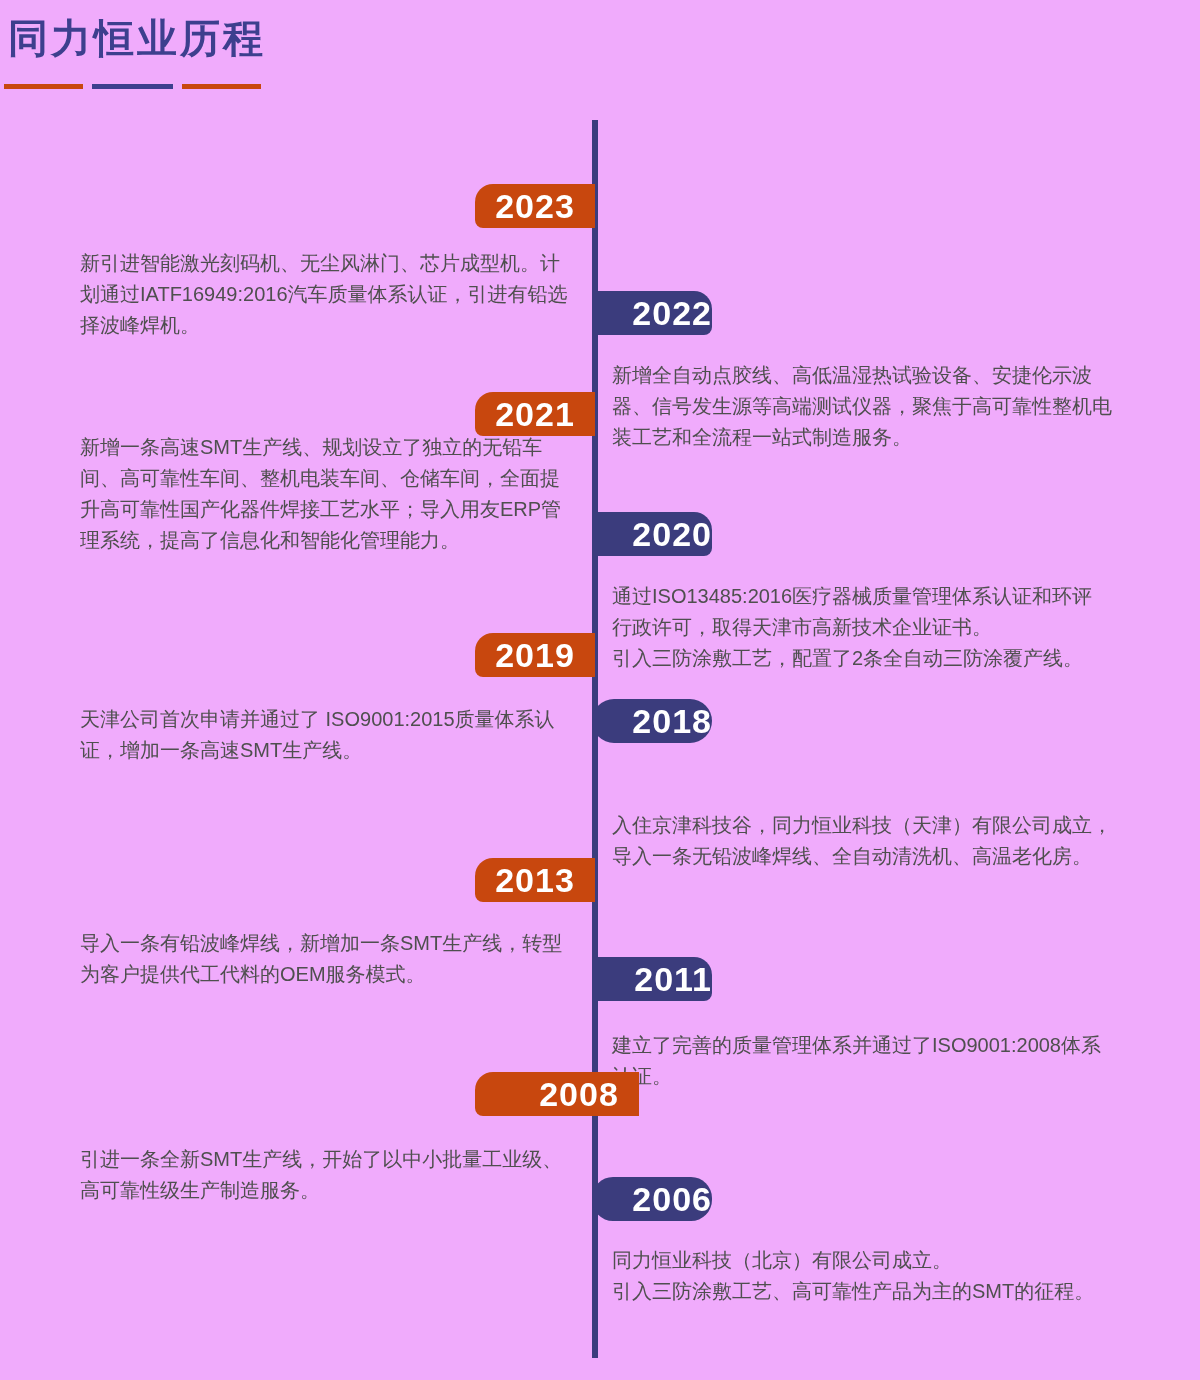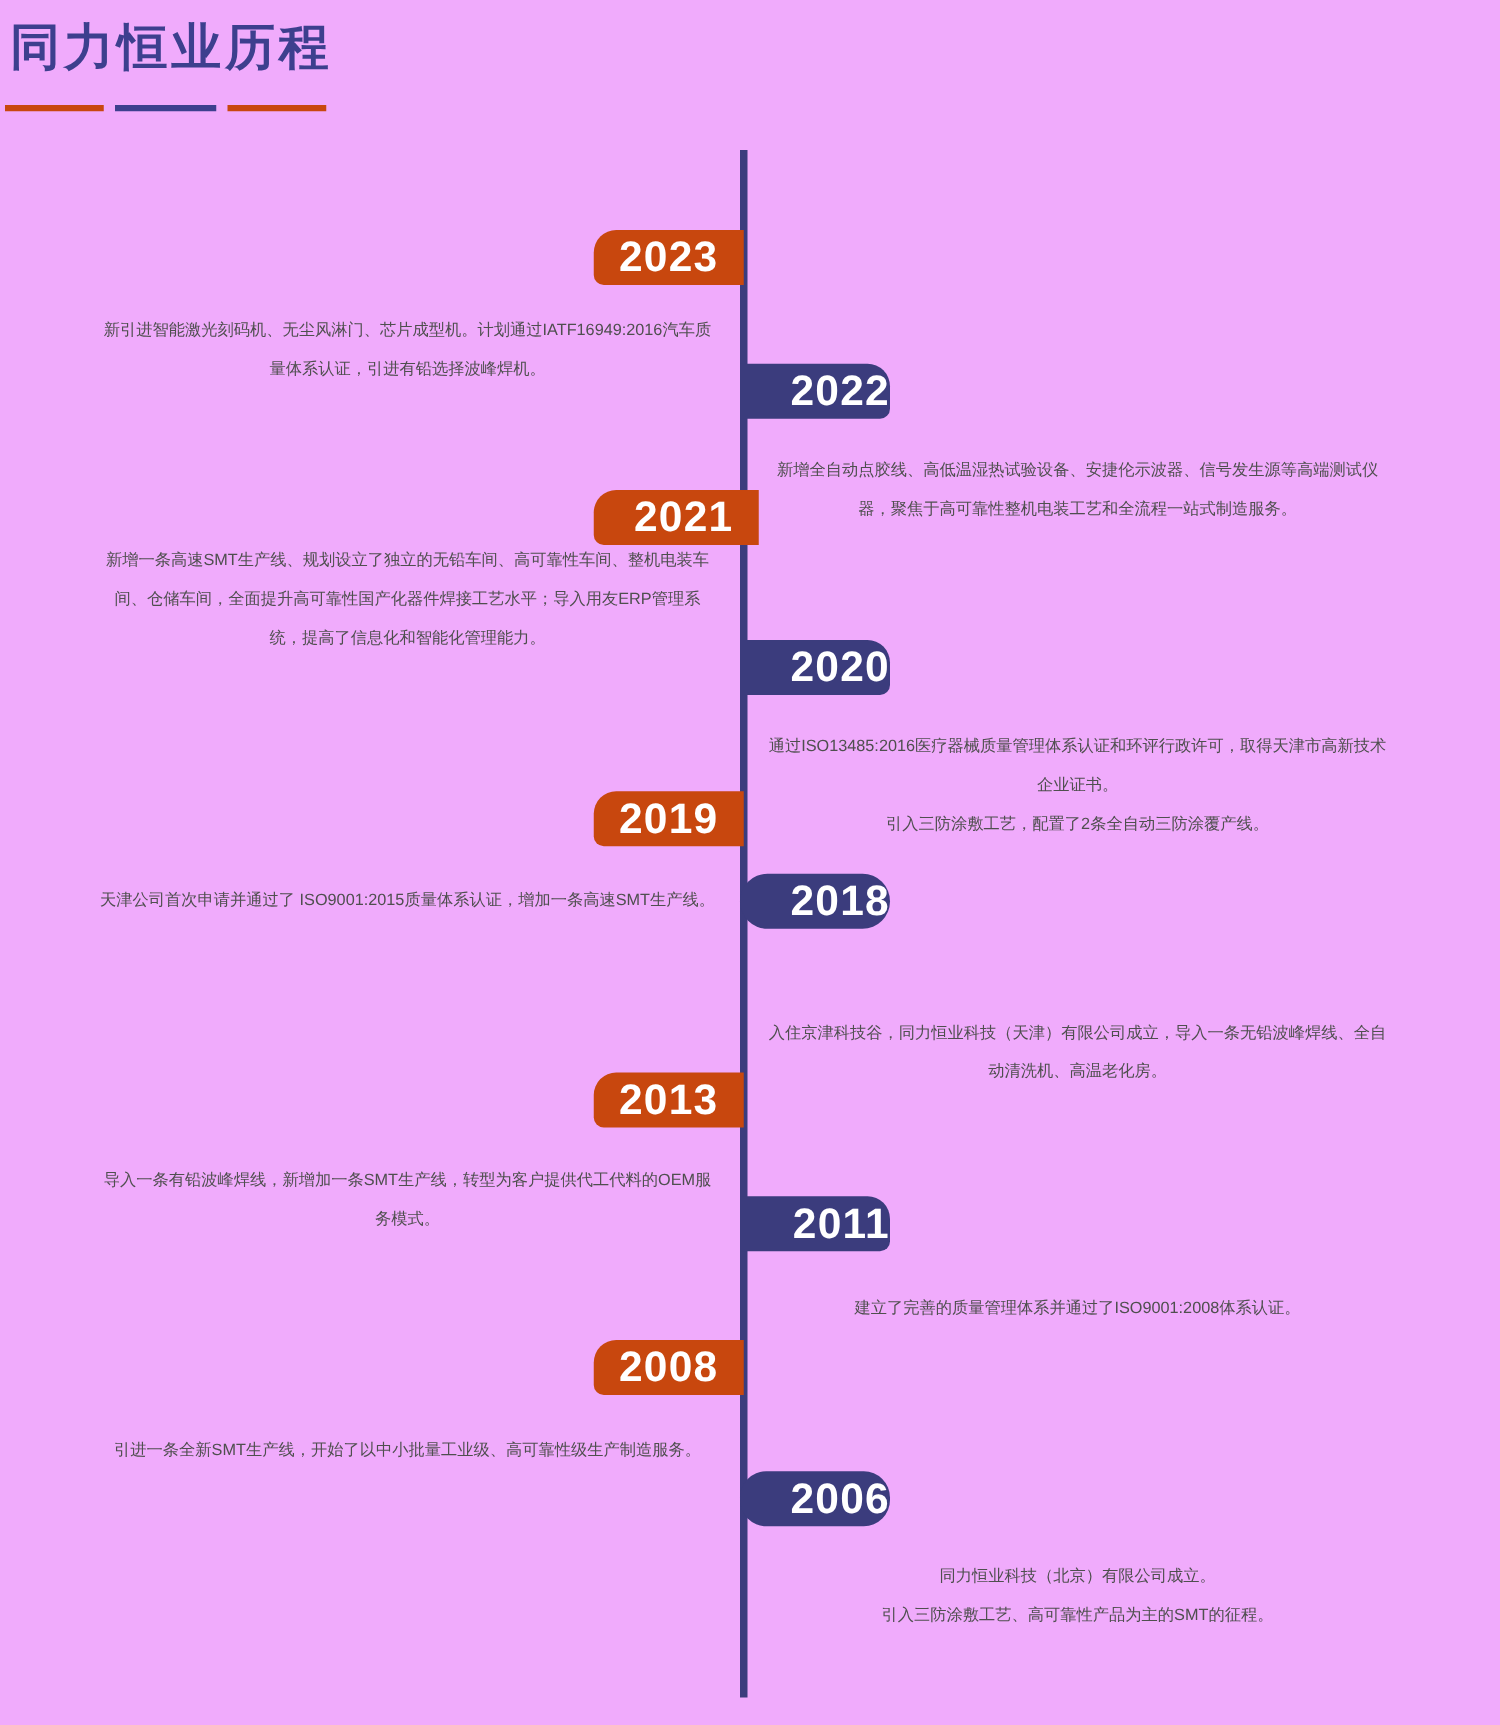--- a/index.html
+++ b/index.html
@@ -38,23 +38,23 @@
     display:flex;align-items:center;justify-content:center;
     color:#ffffff;
     font-size:34px;font-weight:bold;
     letter-spacing:1px;
   }
   .item.left  .badge{left:475px;background:#c8470e;border-radius:18px 0 0 8px;}
   .item.right .badge{left:592px;background:#3b3c7d;border-radius:0 18px 8px 0;justify-content:flex-end;}
   .txt{
     position:absolute;
     color:#4f4f4f;
-    font-size:13px;
+    font-size:20px;
     line-height:31px;
-    text-align:center;
+    text-align:left;
   }
   .item.left  .txt{left:80px;width:492px;}
   .item.right .txt{left:612px;width:500px;}
   .txt p{margin:0;}
 </style>
 </head>
 <body>
 
 <div class="page">
   <div class="hdr">
@@ -79,21 +79,21 @@
       </section>
       <section class="item right">
         <div class="badge" style="top: 291px;">
           <span>2022</span>
         </div>
         <div class="txt" style="top: 360px;">
           <p>新增全自动点胶线、高低温湿热试验设备、安捷伦示波器、信号发生源等高端测试仪器，聚焦于高可靠性整机电装工艺和全流程一站式制造服务。</p>
         </div>
       </section>
       <section class="item left">
-        <div class="badge" style="top: 392px; padding-left: 12px;">
+        <div class="badge" style="top: 392px;">
           <span>2021</span>
         </div>
         <div class="txt" style="top: 432px;">
           <p>新增一条高速SMT生产线、规划设立了独立的无铅车间、高可靠性车间、整机电装车间、仓储车间，全面提升高可靠性国产化器件焊接工艺水平；导入用友ERP管理系统，提高了信息化和智能化管理能力。</p>
         </div>
       </section>
       <section class="item right">
         <div class="badge" style="top: 512px;">
           <span>2020</span>
         </div>
@@ -128,21 +128,21 @@
       </section>
       <section class="item right">
         <div class="badge" style="top: 957px;">
           <span>2011</span>
         </div>
         <div class="txt" style="top: 1030px;">
           <p>建立了完善的质量管理体系并通过了ISO9001:2008体系认证。</p>
         </div>
       </section>
       <section class="item left">
-        <div class="badge" style="top: 1072px;">
+        <div class="badge" style="top: 1072px; padding-left: 44px;">
           <span>2008</span>
         </div>
         <div class="txt" style="top: 1144px;">
           <p>引进一条全新SMT生产线，开始了以中小批量工业级、高可靠性级生产制造服务。</p>
         </div>
       </section>
       <section class="item right">
         <div class="badge" style="top: 1177px; border-radius: 21px;">
           <span>2006</span>
         </div>

